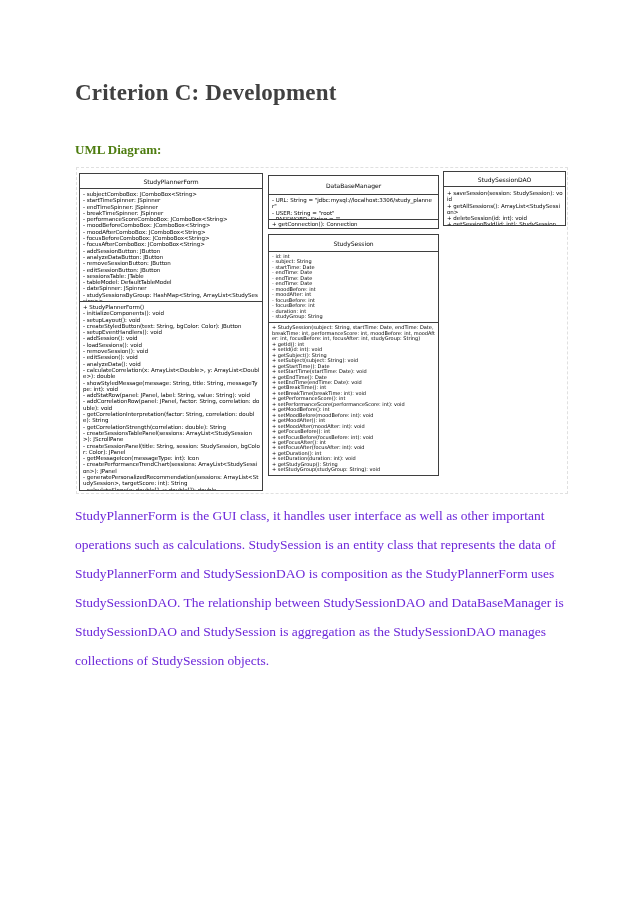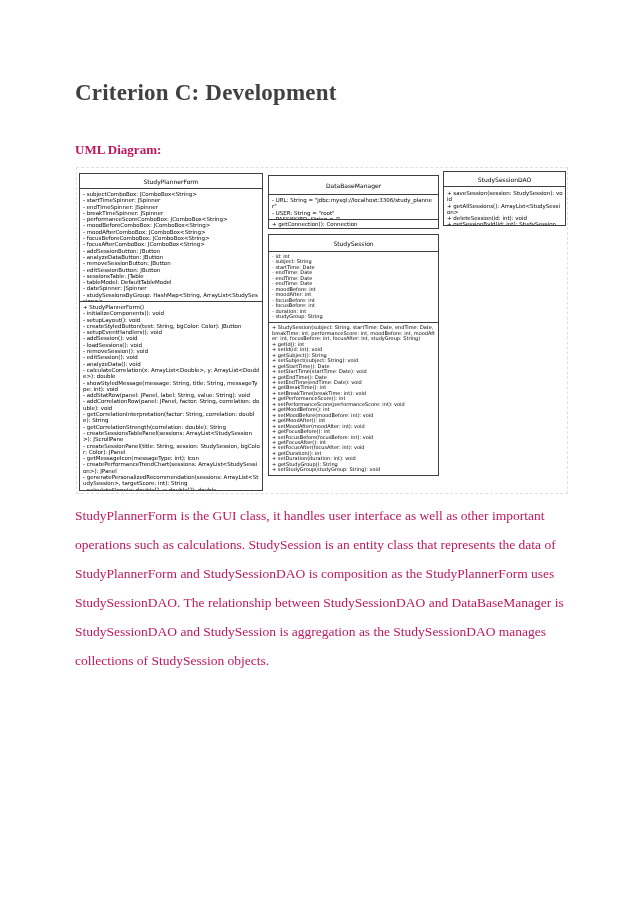--- a/index.html
+++ b/index.html
@@ -4,21 +4,21 @@
 <style>
   * { margin:0; padding:0; box-sizing:border-box; }
   html,body { background:#ffffff; }
   body {
     width:640px; height:905px; position:relative; overflow:hidden;
     font-family:"Liberation Serif", serif; color:#1a1a1a;
   }
   .page { position:absolute; inset:0; background:#fff; }
 
   .page-title { position:absolute; left:75px; top:80px; font-size:23px; letter-spacing:0.2px; color:#404040; }
-  .section-heading { position:absolute; left:75px; top:142px; font-size:13px; font-weight:bold; color:#be185d; }
+  .section-heading { position:absolute; left:75px; top:142px; font-size:13px; font-weight:bold; color:#4d7c0f; }
 
   .diagram {
     position:absolute; left:76px; top:167px; width:492px; height:327px;
     border:1px dashed #e0e0e0;
   }
   .uml-class {
     position:absolute; background:#fff; border:1px solid #3f3f3f;
     font-family:"DejaVu Sans", sans-serif; color:#000;
     display:flex; flex-direction:column;
   }
@@ -44,21 +44,21 @@
 
   #box-ss { left:191px; top:66px; width:171px; height:242px; }
   #box-ss .uml-title { padding:5px 2px 4px 2px; }
   #box-ss .attrs { flex:0 0 auto; padding-bottom:3px; }
   #box-ss .methods { flex:1 1 auto; }
 
   #box-dao { left:366px; top:3px; width:123px; height:55px; }
   #box-dao .methods { flex:1 1 auto; padding-top:3px; }
 
   .paragraph { position:absolute; left:75px; top:501px; width:500px; }
-  .para-line { font-size:13.5px; line-height:29px; height:29px; white-space:nowrap; color:#be185d; }
+  .para-line { font-size:13.5px; line-height:29px; height:29px; white-space:nowrap; color:#6d28d9; }
 </style>
 </head>
 <body>
 
 <div class="page">
 
   <h1 class="page-title">Criterion C: Development</h1>
   <div class="section-heading">UML Diagram:</div>
 
   <div class="diagram">

